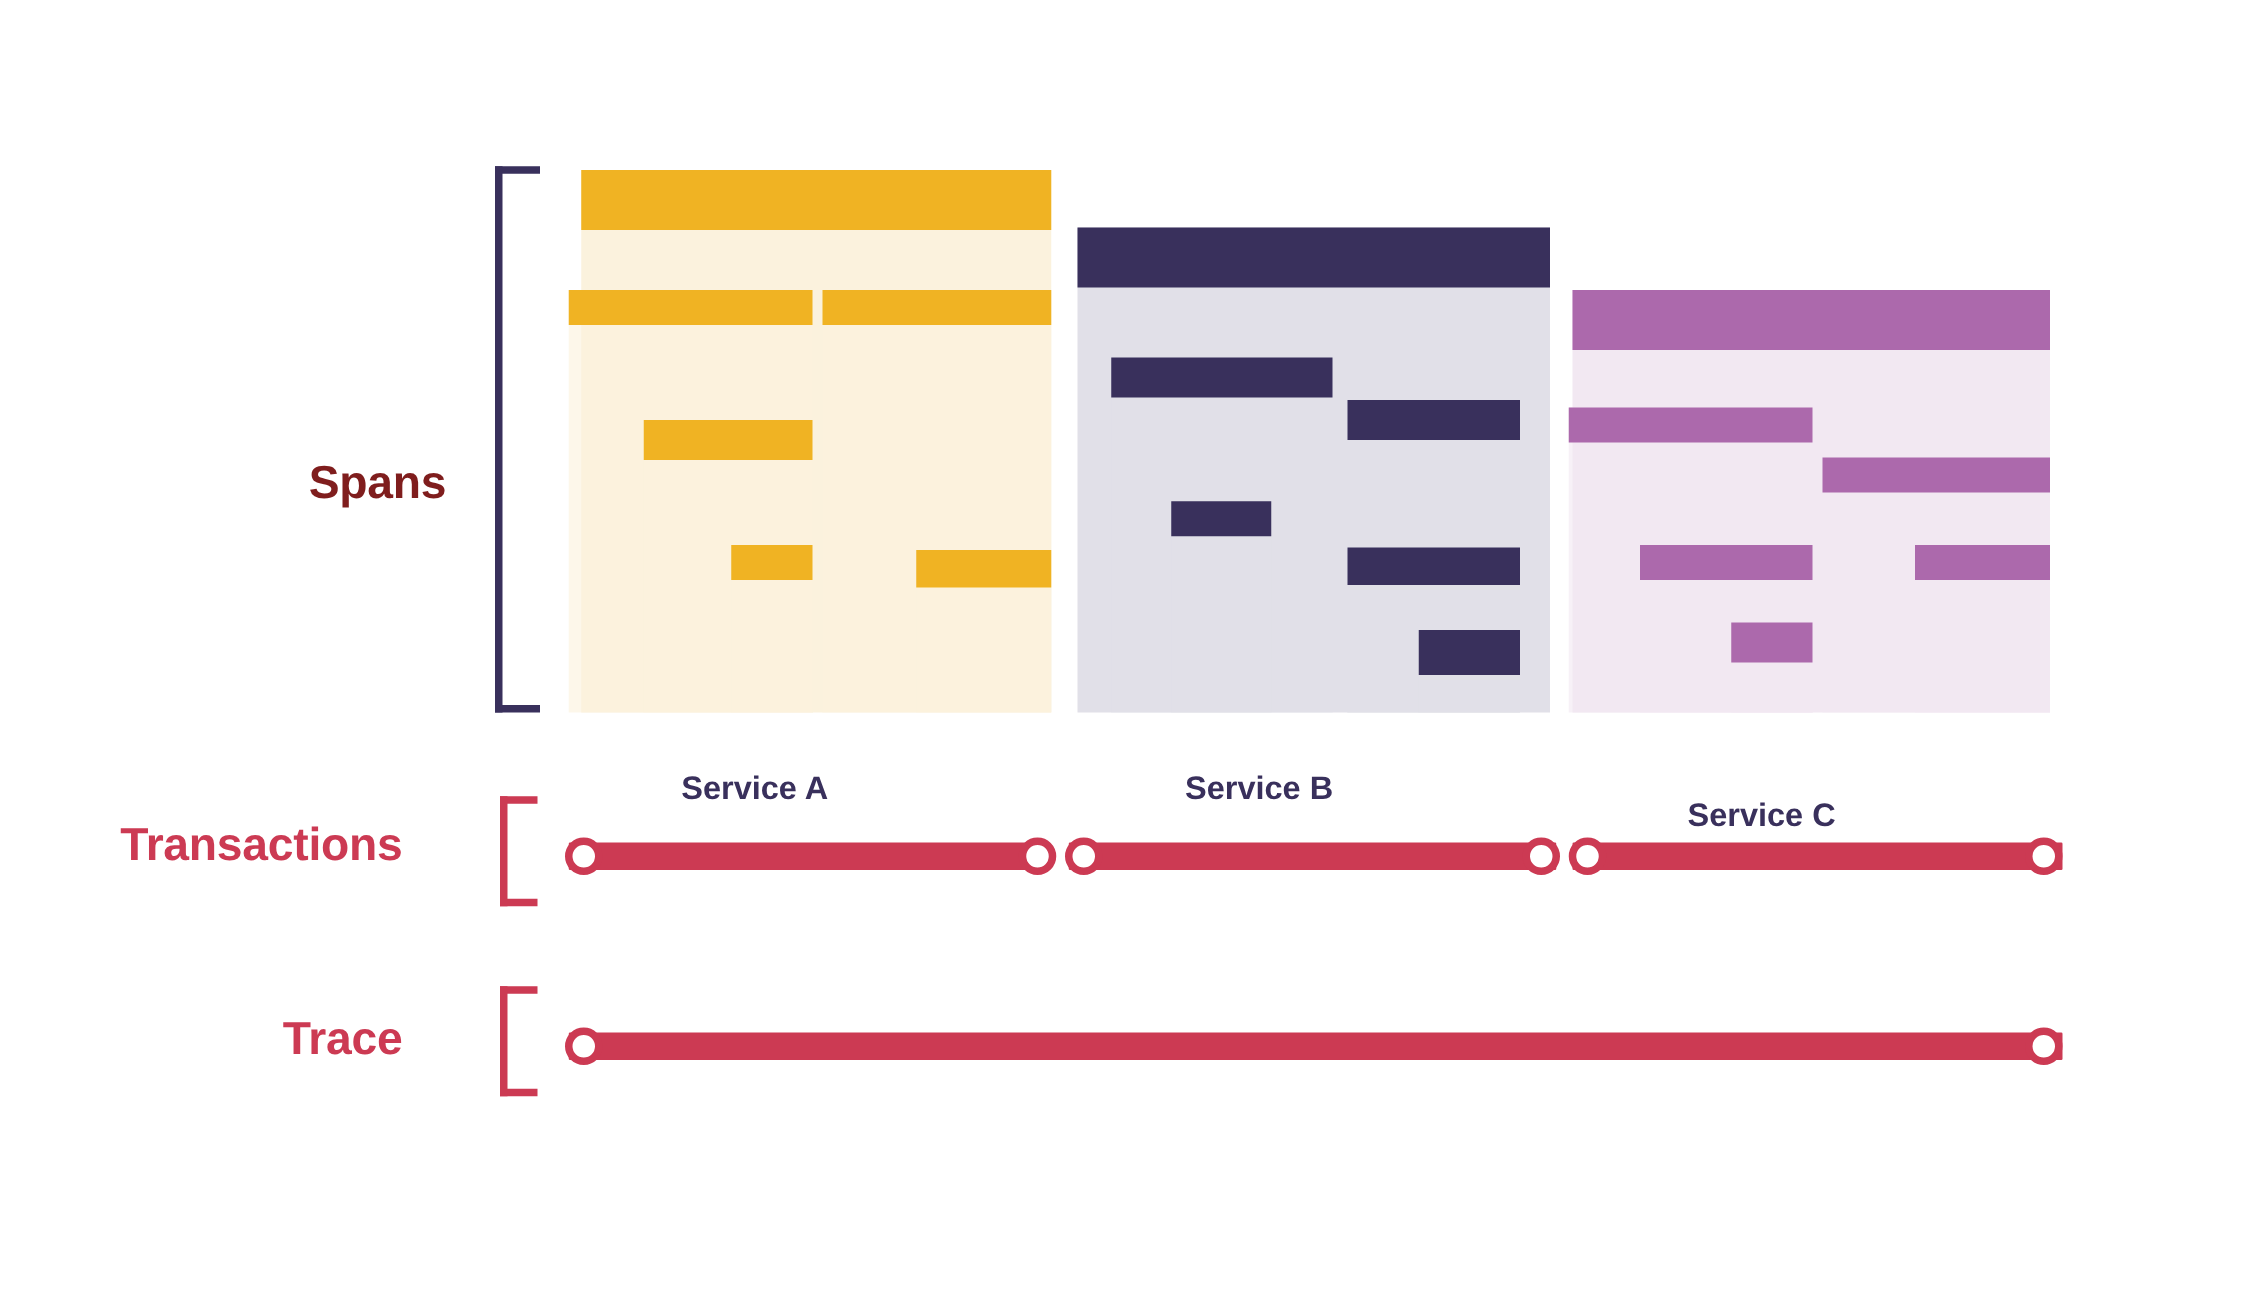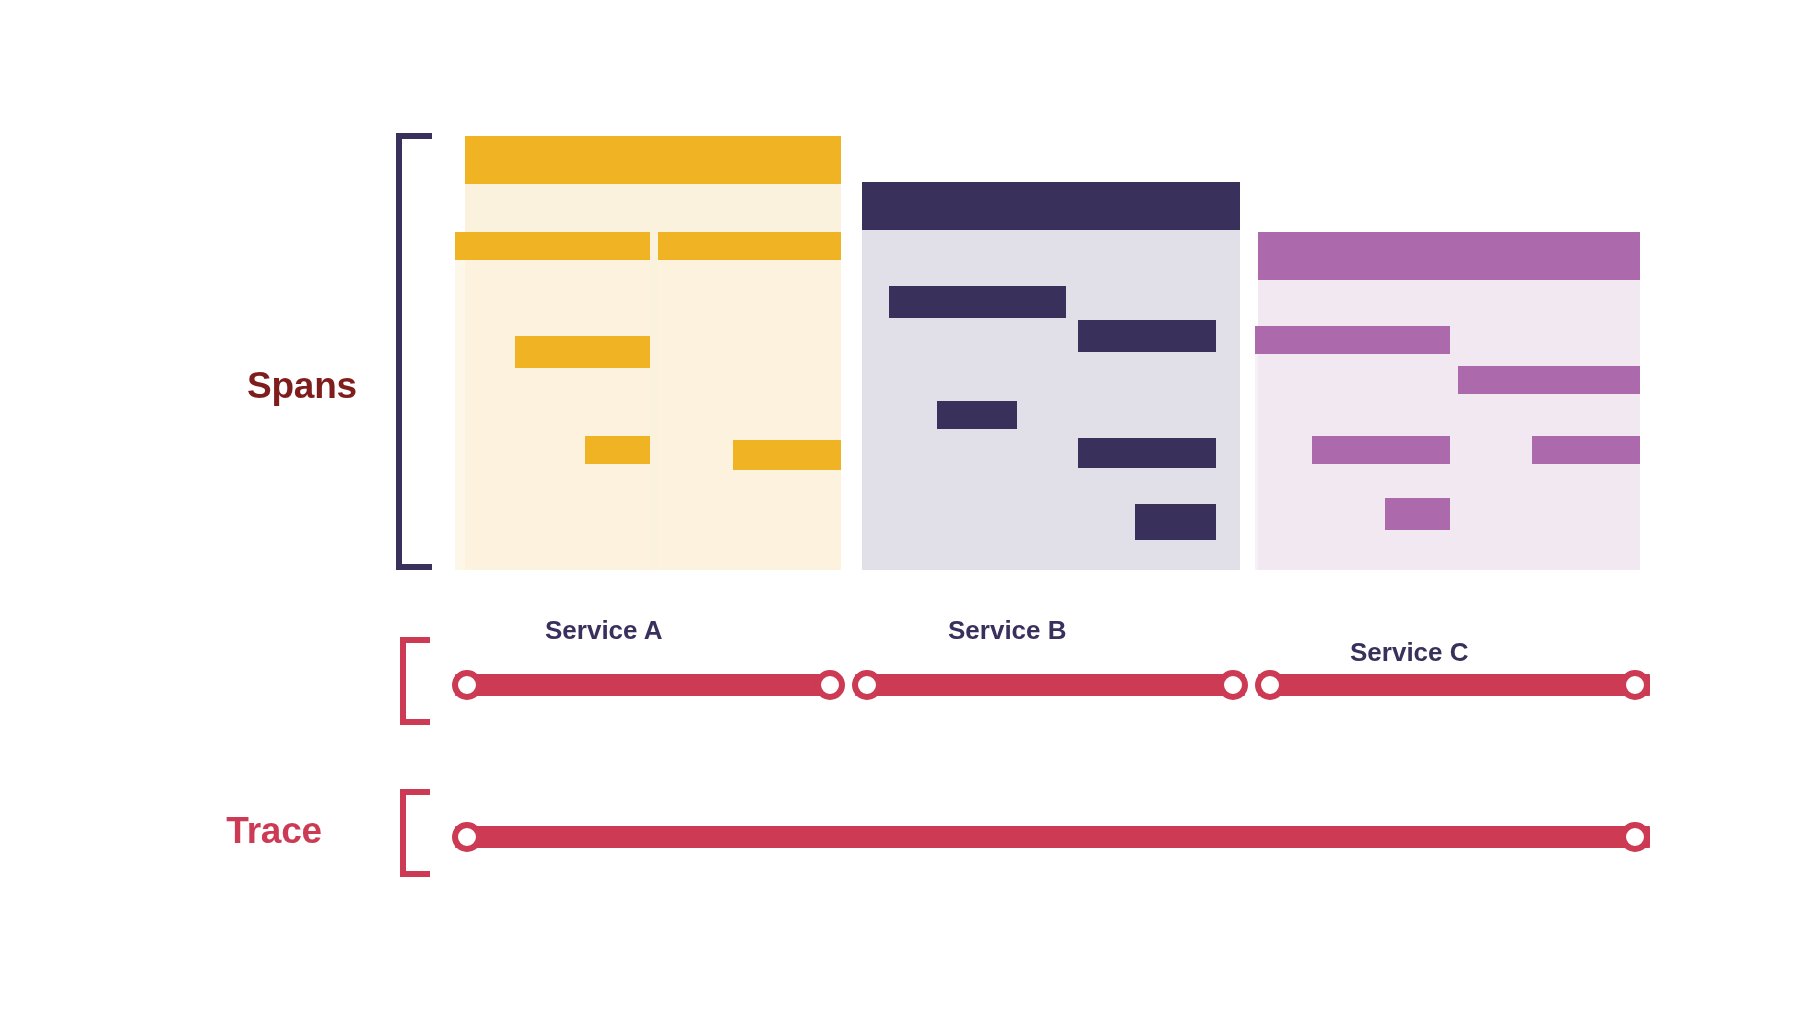--- a/index.html
+++ b/index.html
@@ -136,20 +136,21 @@
     box-sizing: border-box;
     top: 15px;
   }
 </style>
 </head>
 <body>
 
 <div id="stage">
 
   <div class="row-label" id="label-spans">Spans</div>
+  <div class="row-label" id="label-transactions">Transactions</div>
   <div class="row-label" id="label-trace">Trace</div>
 
   <div class="bracket" id="bracket-spans"></div>
   <div class="bracket" id="bracket-transactions"></div>
   <div class="bracket" id="bracket-trace"></div>
 
   <div id="spans-area">
       <div style="position: absolute; left: 0px; top: 0px; width: 100%; height: 100%;">
         <div class="span-bar" style="left: 465px; top: 136px; width: 376px; height: 434px; bottom: auto;">
           <div class="span-body" style="background: rgb(251, 242, 221); opacity: 1;"></div>

